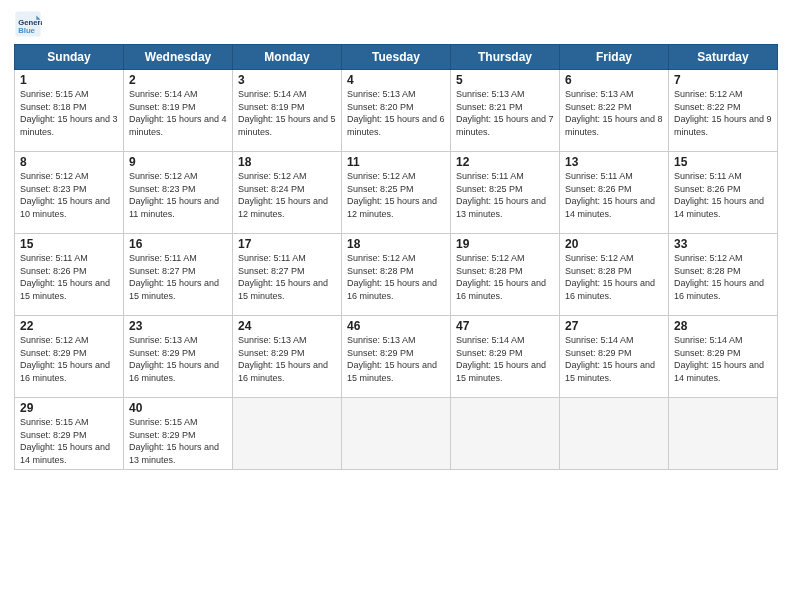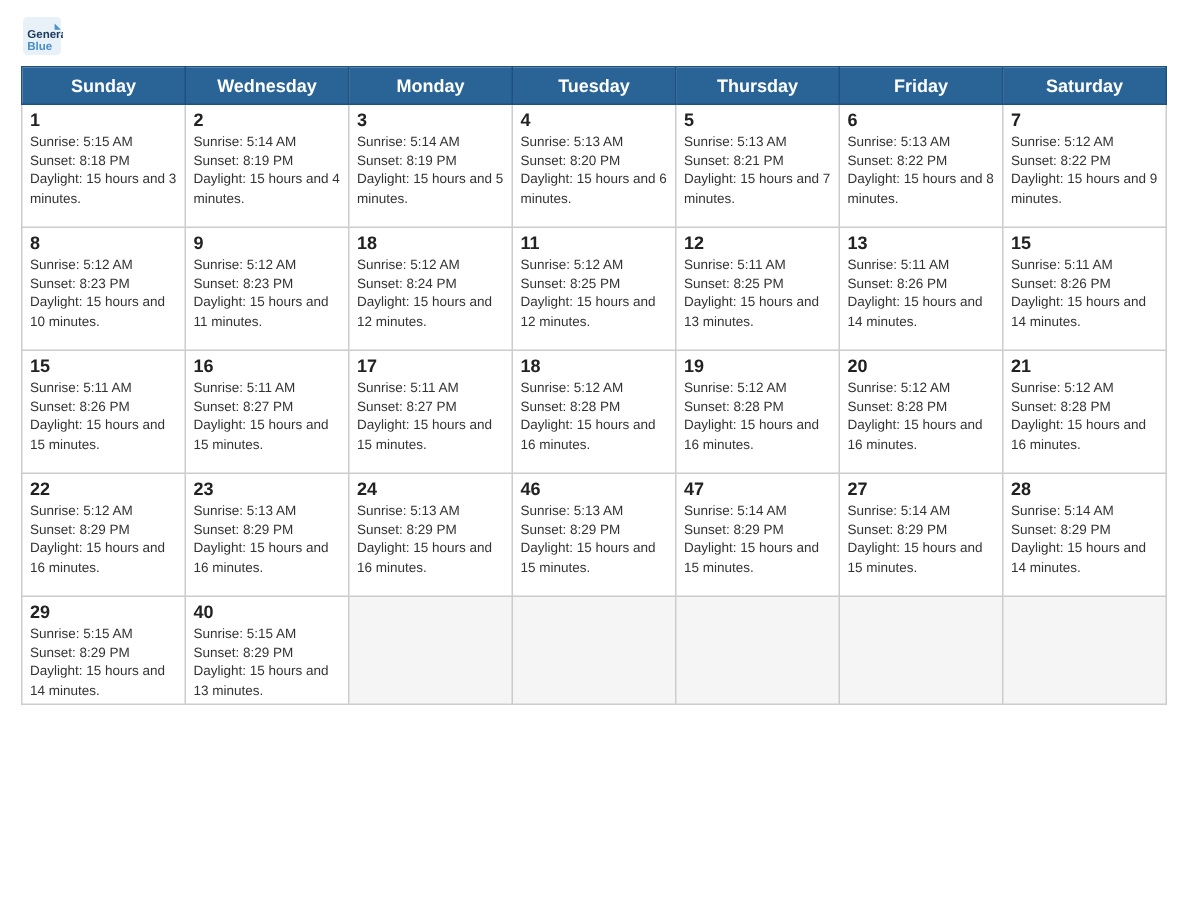--- a/index.html
+++ b/index.html
@@ -294,21 +294,21 @@
       </td>
           <td>
         <span class="day-num">20</span>
         <div class="day-info">
           Sunrise: 5:12 AM<br>
           Sunset: 8:28 PM<br>
           Daylight: 15 hours and 16 minutes.
         </div>
       </td>
           <td>
-        <span class="day-num">21</span>
+        <span class="day-num">33</span>
         <div class="day-info">
           Sunrise: 5:12 AM<br>
           Sunset: 8:28 PM<br>
           Daylight: 15 hours and 16 minutes.
         </div>
       </td>
         </tr>
         <tr>
           <td>
         <span class="day-num">22</span>

